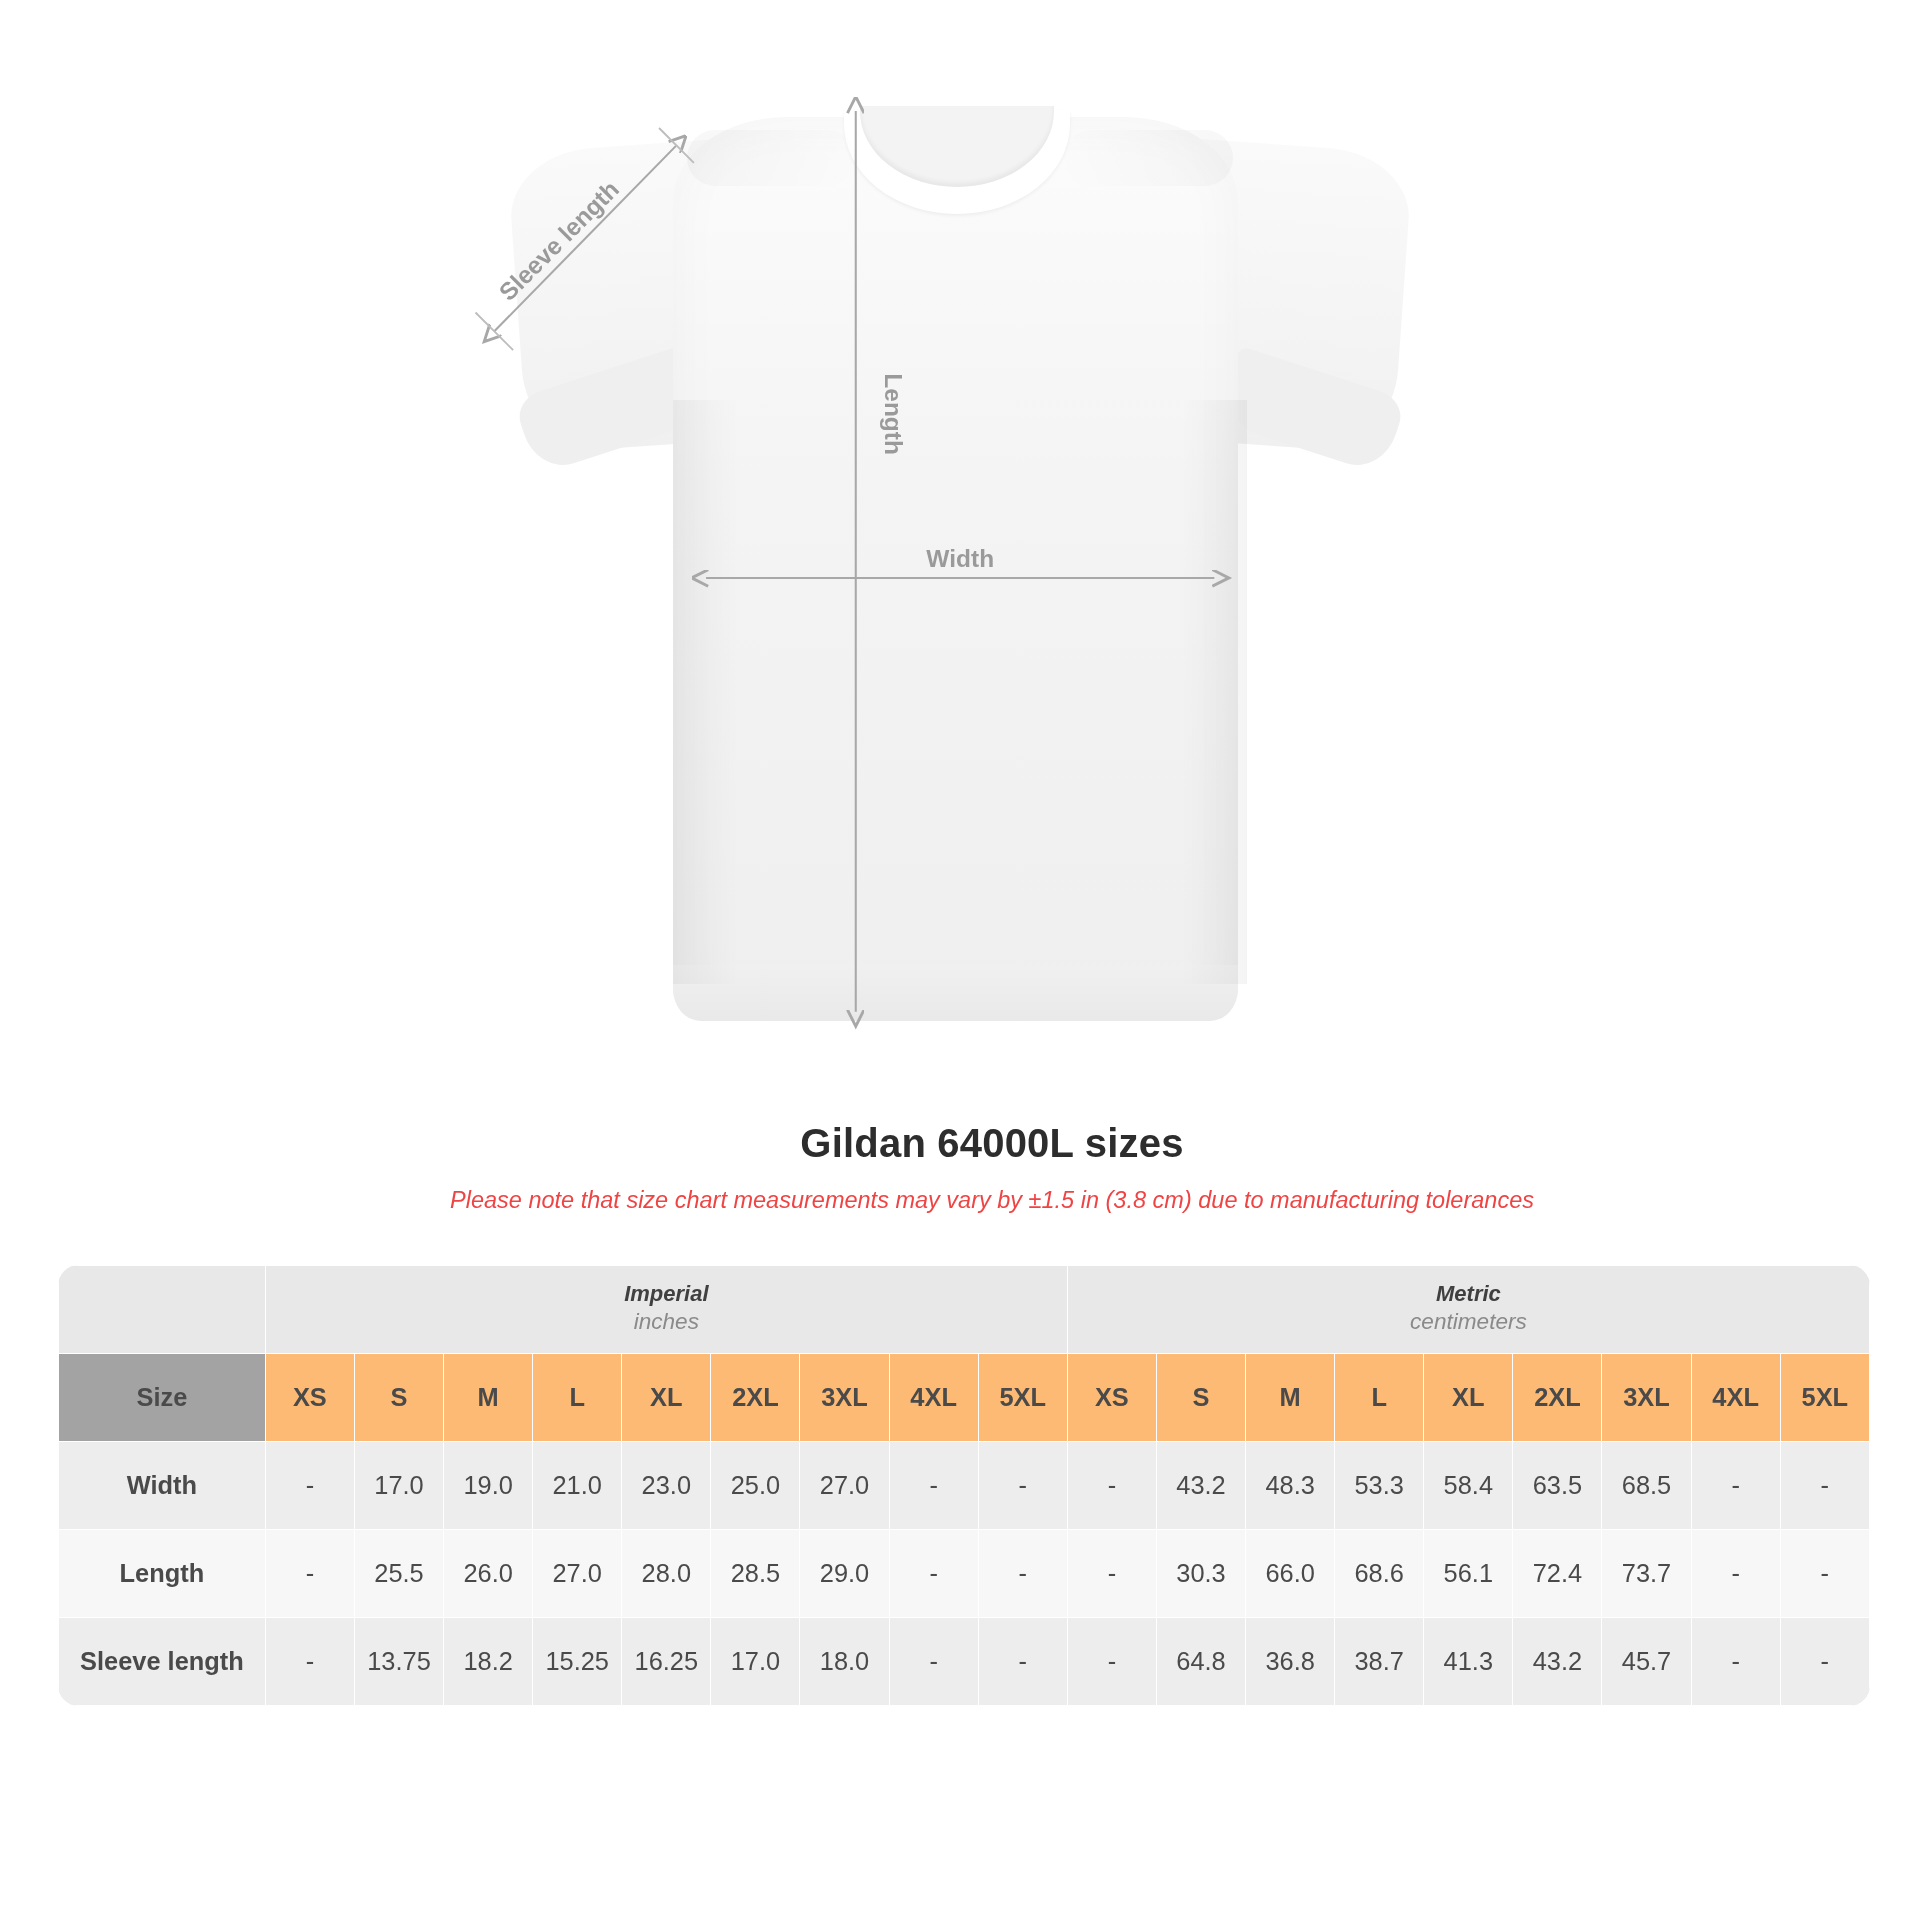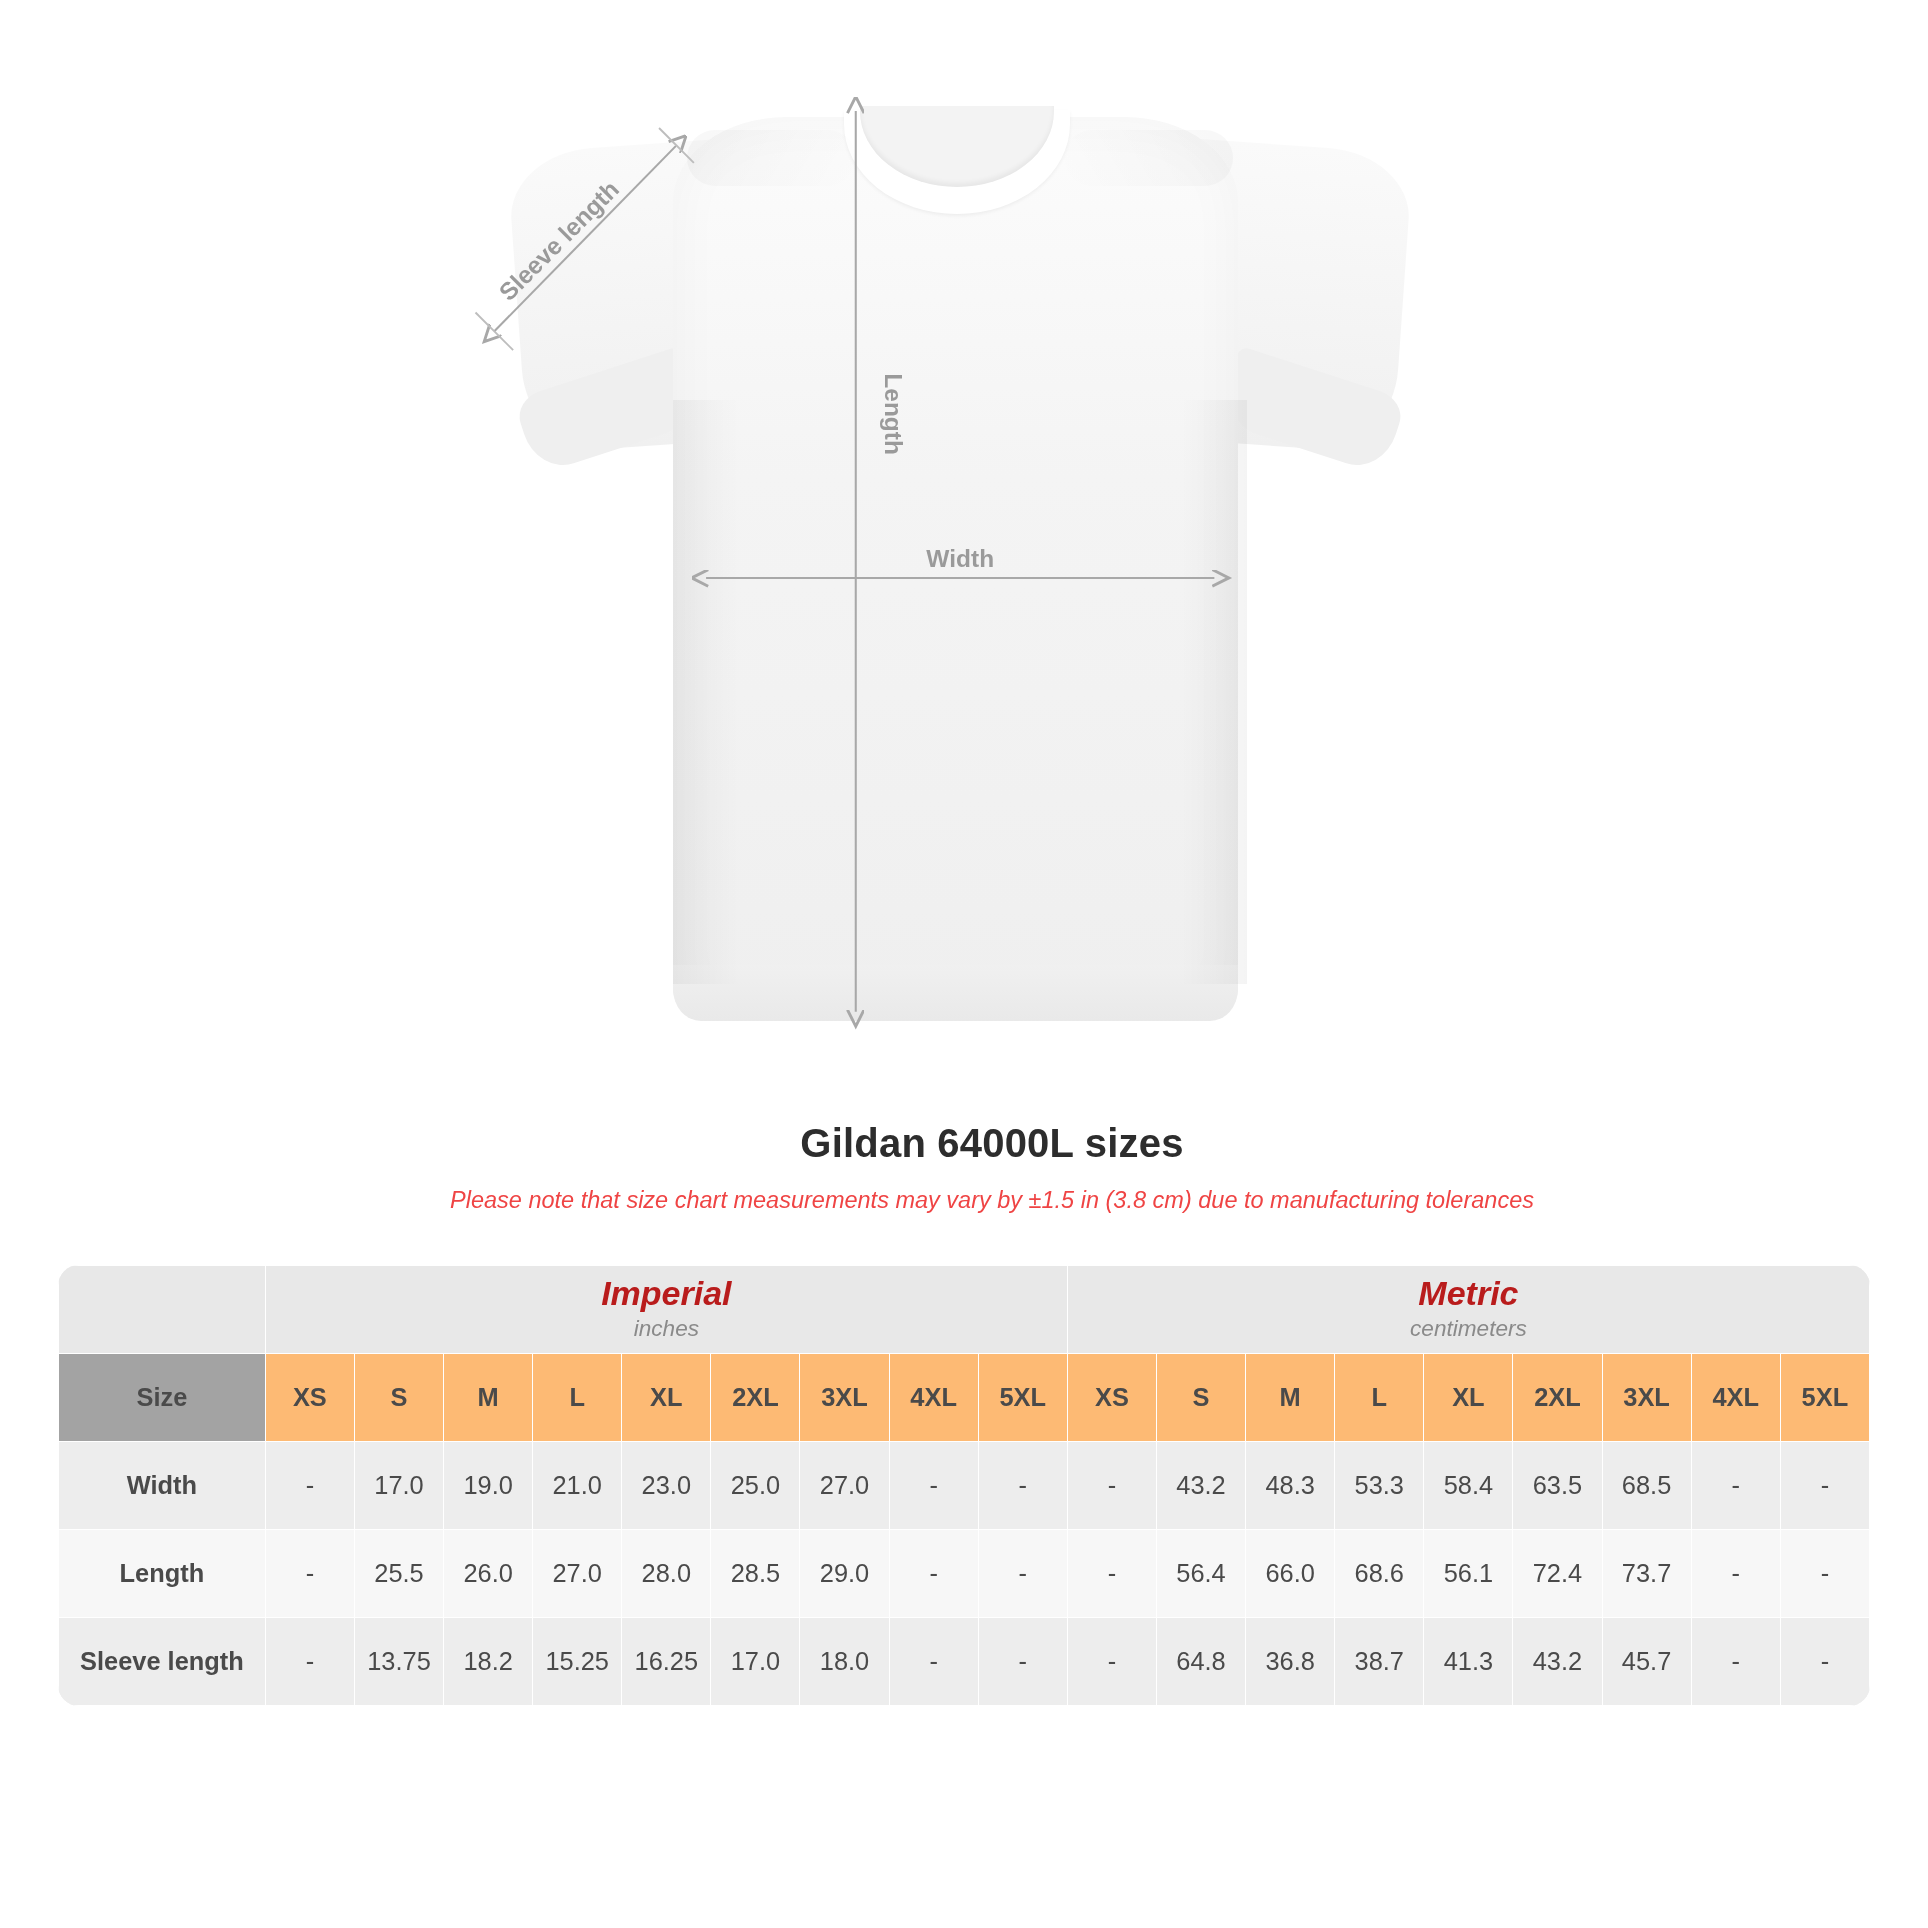--- a/index.html
+++ b/index.html
@@ -207,24 +207,24 @@
     color: #4a4a4a;
     padding: 0;
     height: 87px;
   }
   .unit-head {
     background: #e8e8e8;
     height: 139px;
     border: none;
   }
   .unit-name {
-    font-size: 34px;
+    font-size: 22px;
     font-weight: bold;
     font-style: italic;
-    color: #b91c1c;
+    color: #404040;
     line-height: 1.15;
   }
   .unit-sub {
     font-size: 22.6px;
     font-style: italic;
     color: #8a8a8a;
     line-height: 1.4;
   }
   .hdr-row td {
     background: #fdba74;
@@ -385,21 +385,21 @@
           <td>-</td>
           <td>25.5</td>
           <td>26.0</td>
           <td>27.0</td>
           <td>28.0</td>
           <td>28.5</td>
           <td>29.0</td>
           <td>-</td>
           <td>-</td>
           <td>-</td>
-          <td>56.4</td>
+          <td>30.3</td>
           <td>66.0</td>
           <td>68.6</td>
           <td>56.1</td>
           <td>72.4</td>
           <td>73.7</td>
           <td>-</td>
           <td>-</td>
         </tr>
 
         <tr class="row-odd">

